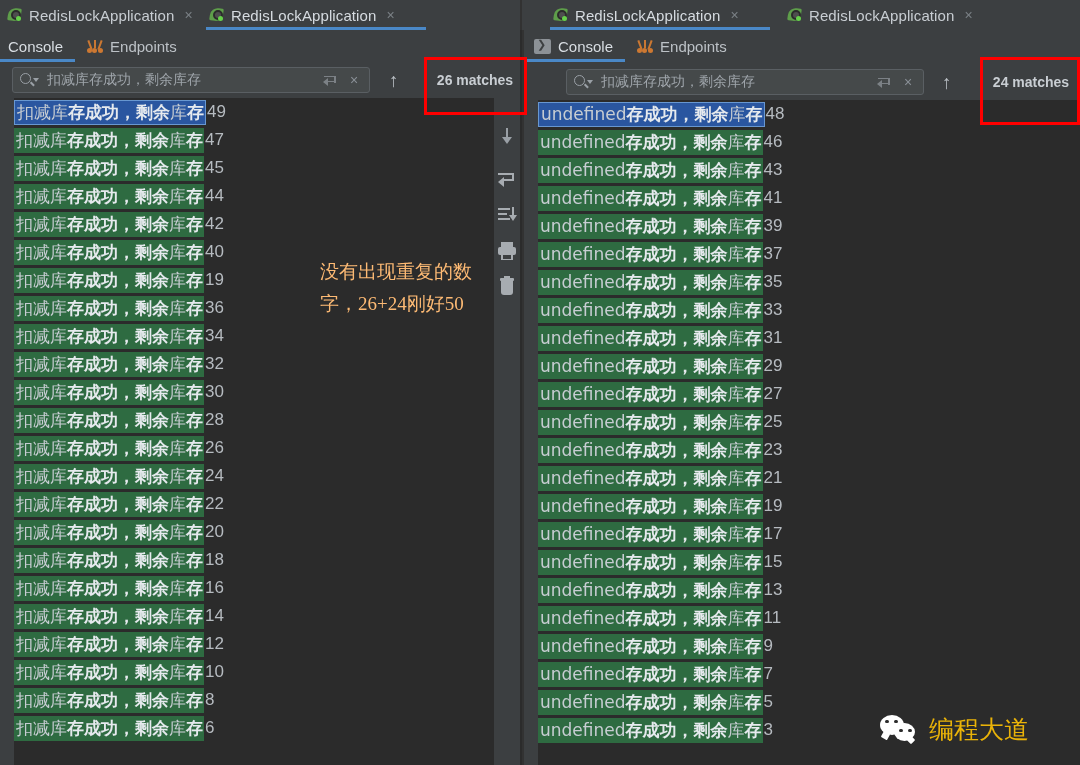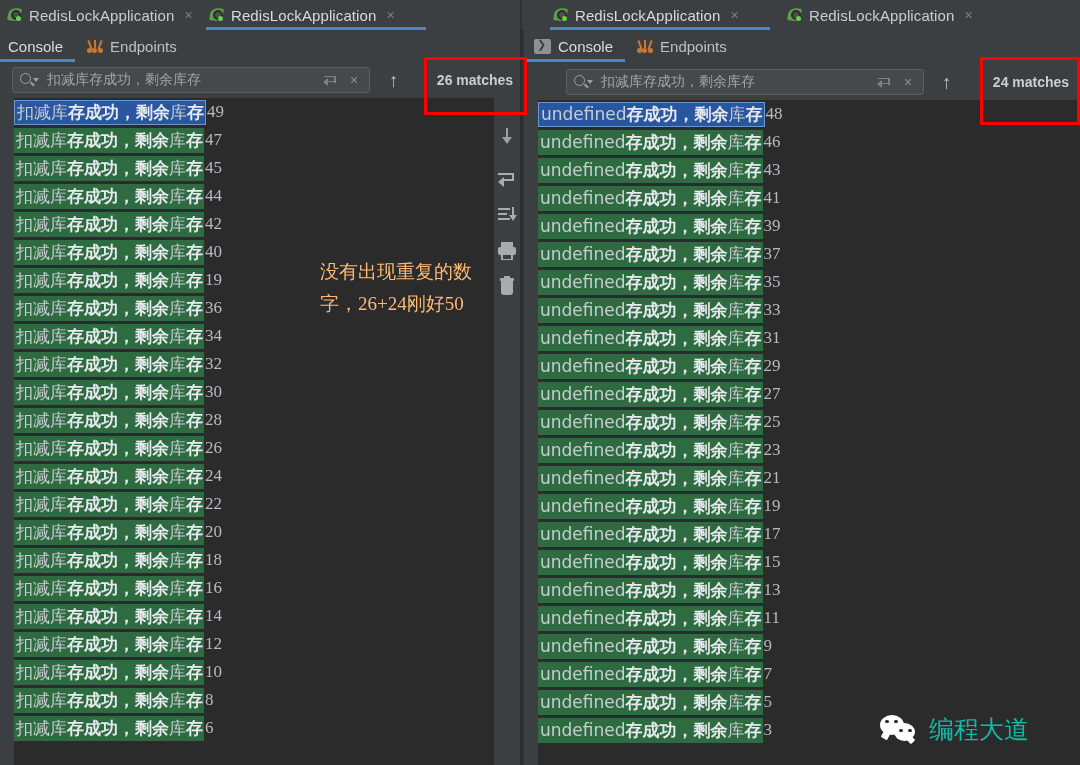--- a/index.html
+++ b/index.html
@@ -74,21 +74,21 @@
 
   
   .console{position:absolute;background:#2b2b2b;overflow:hidden;}
   .gutter{position:absolute;left:0;top:0;bottom:0;width:14px;background:#3c3f41;}
   .rows{position:absolute;left:14px;top:0;right:0;bottom:0;overflow:hidden;}
   .row{position:relative;height:28px;display:flex;align-items:center;white-space:nowrap;}
   .hl{display:inline-flex;align-items:center;height:25px;padding:0 1px 0 2px;box-sizing:border-box;background:#2e6b41;}
   .row.sel .hl{background:#2a56a0;border:1px solid #6897d0;box-sizing:border-box;}
   .msg{font-size:17px;color:#c7cdd2;font-family:"DejaVu Sans","Liberation Sans",sans-serif;letter-spacing:0px;}
   .msg b{font-weight:bold;color:#e6eaee;}
-  .num{font-size:17px;color:#b6bbc0;font-family:Liberation Serif, serif;padding-left:1px;}
+  .num{font-size:17px;color:#b6bbc0;font-family:Liberation Sans, sans-serif;padding-left:1px;}
 
   
   .rail{position:absolute;background:#3c3f41;}
   .railbtn{position:absolute;width:26px;height:26px;}
   .ricon{position:absolute;left:0;top:0;width:26px;height:26px;}
   .arrowdown{position:absolute;left:12px;top:4px;width:1.8px;height:14px;background:#9aa0a6;}
   .arrowdown-h{position:absolute;left:8px;top:13px;width:0;height:0;border-left:5px solid transparent;border-right:5px solid transparent;border-top:7px solid #9aa0a6;}
   .softwrap .l1{position:absolute;left:4px;top:7px;width:16px;height:2.4px;background:#a7acb1;}
   .softwrap .l2{position:absolute;left:18px;top:7px;width:2.4px;height:8px;background:#a7acb1;}
   .softwrap .l3{position:absolute;left:8px;top:13px;width:10px;height:2.4px;background:#a7acb1;}
@@ -110,21 +110,21 @@
   .annot{position:absolute;color:#fdba74;font-size:19px;line-height:31px;font-family:Liberation Serif, serif;white-space:nowrap;}
 
   
   .watermark{position:absolute;display:flex;align-items:center;gap:9px;}
   .wxicon{position:relative;width:40px;height:30px;flex:none;}
   .wxicon .big{position:absolute;left:0;top:0;width:24px;height:20px;border-radius:50%;background:#ffffff;}
   .wxicon .bigtail{position:absolute;left:2px;top:17px;width:7px;height:7px;background:#ffffff;transform:rotate(30deg);border-radius:1px;}
   .wxicon .small{position:absolute;left:14px;top:8px;width:21px;height:18px;border-radius:50%;background:#ffffff;}
   .wxicon .smalltail{position:absolute;left:28px;top:22px;width:6px;height:6px;background:#ffffff;transform:rotate(45deg);border-radius:1px;}
   .wxicon .e{position:absolute;width:3.6px;height:3.6px;border-radius:50%;background:#2b2b2b;}
-  .wmtext{font-size:25px;color:#14b8a6;font-family:"DejaVu Sans","Liberation Sans",sans-serif;white-space:nowrap;}
+  .wmtext{font-size:25px;color:#eab308;font-family:"DejaVu Sans","Liberation Sans",sans-serif;white-space:nowrap;}
 </style>
 </head>
 <body>
 
 <div class="screen">
 
   <div class="tabstrip">
     <div class="seam"></div>
 
     <div class="tab" id="tab0">

